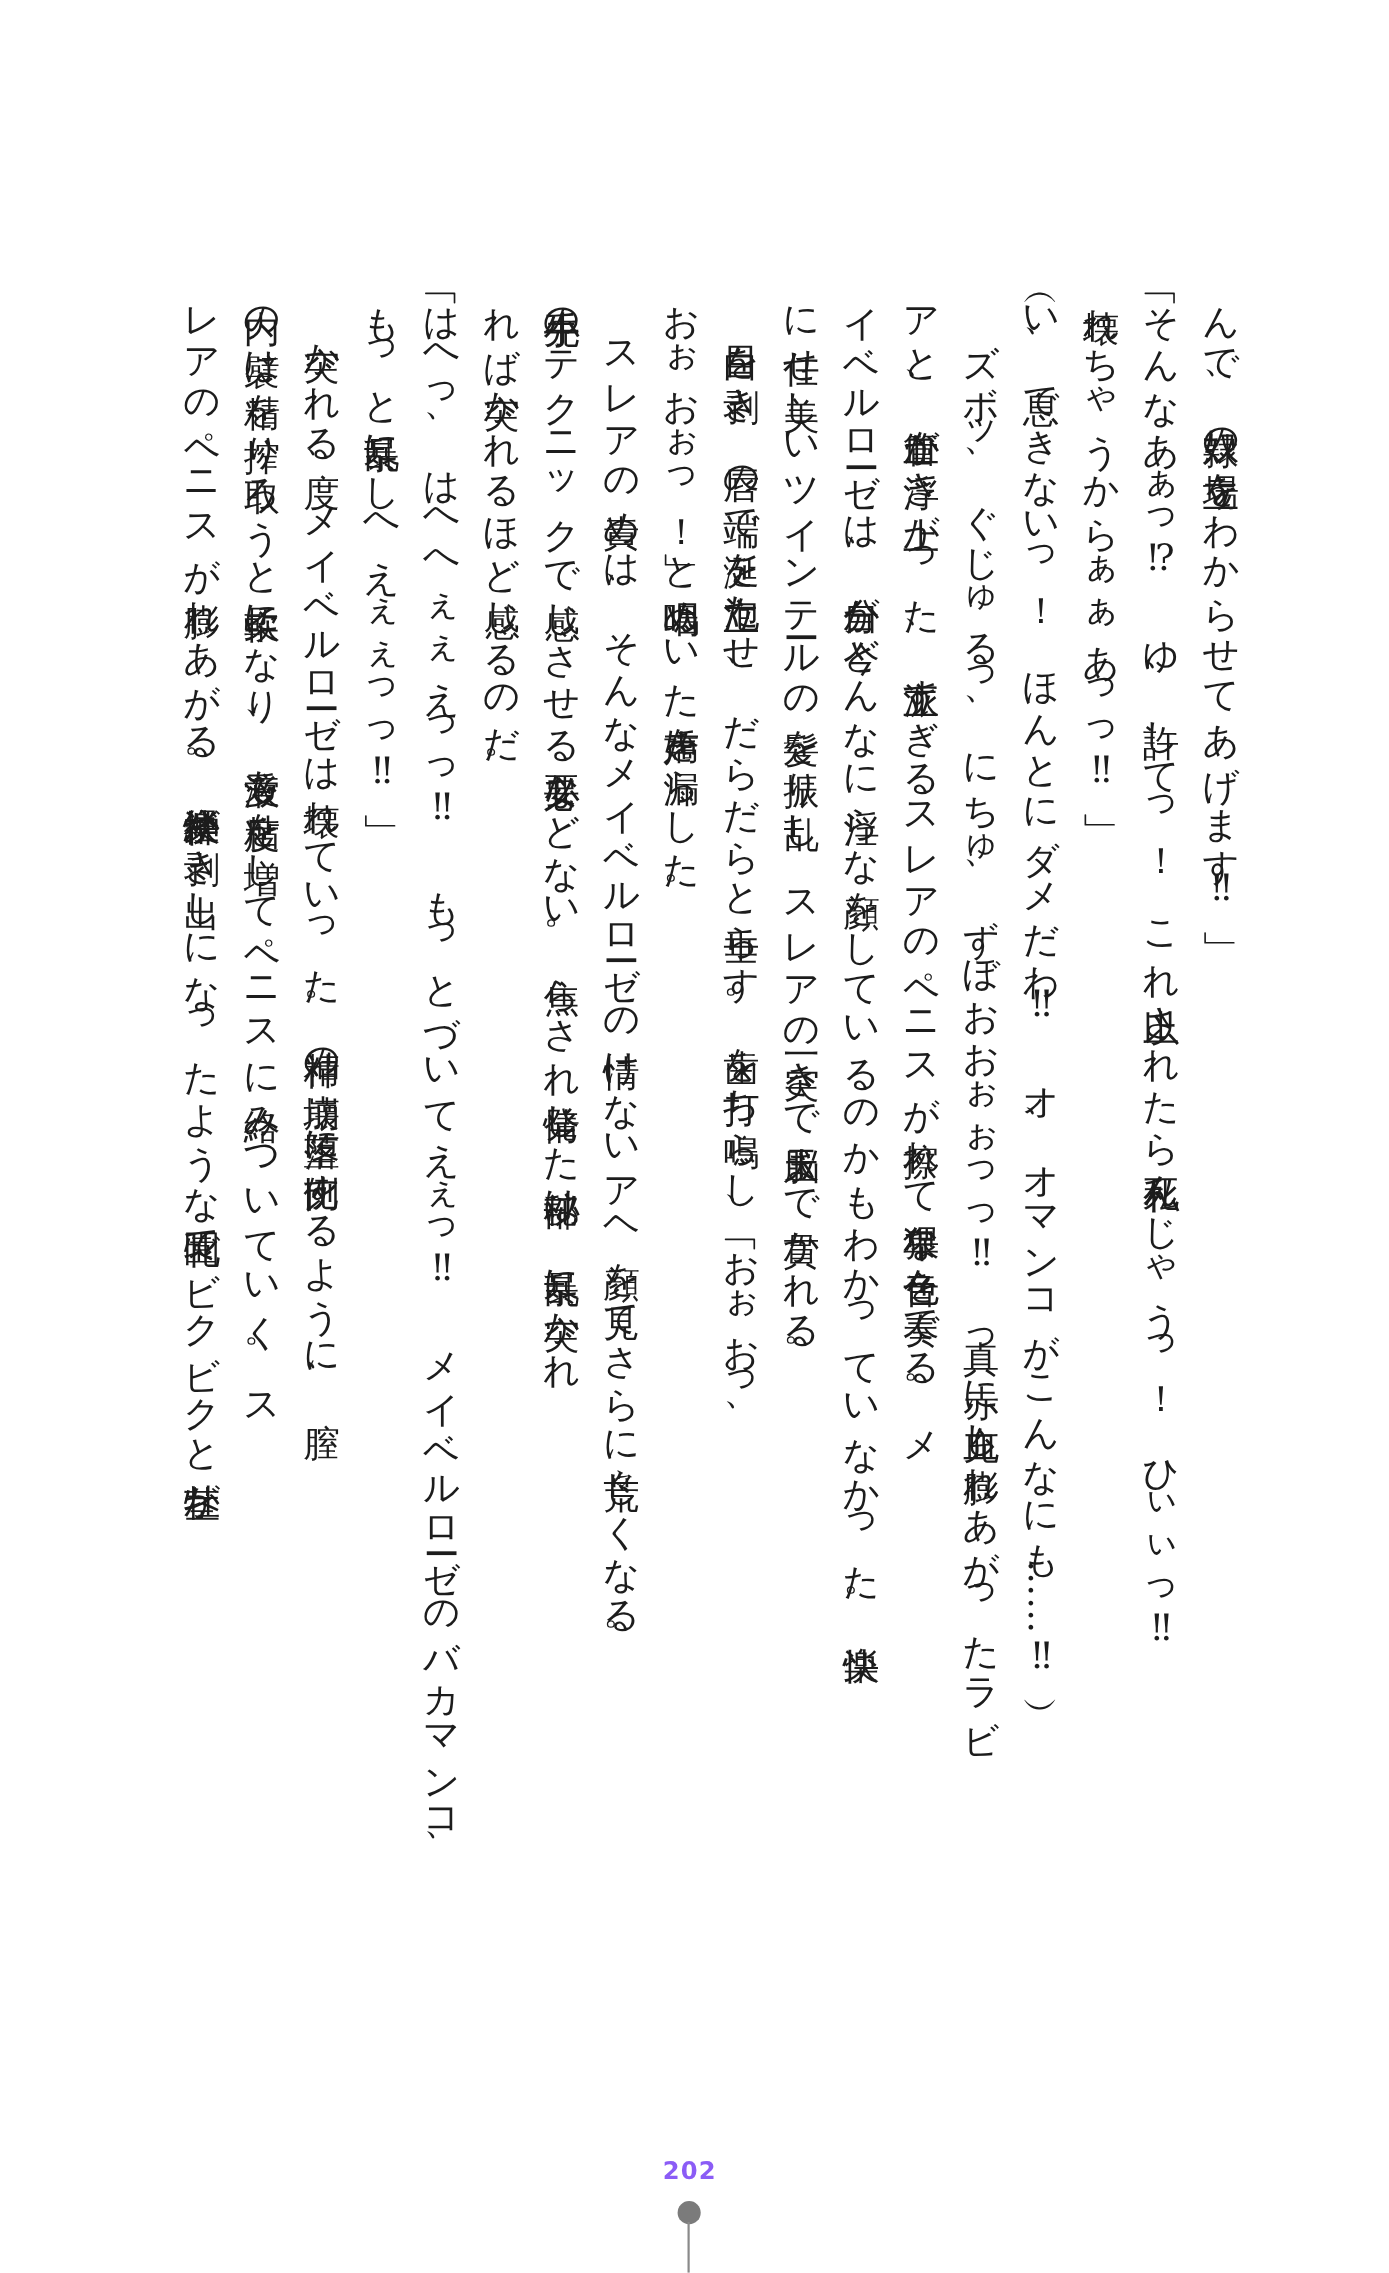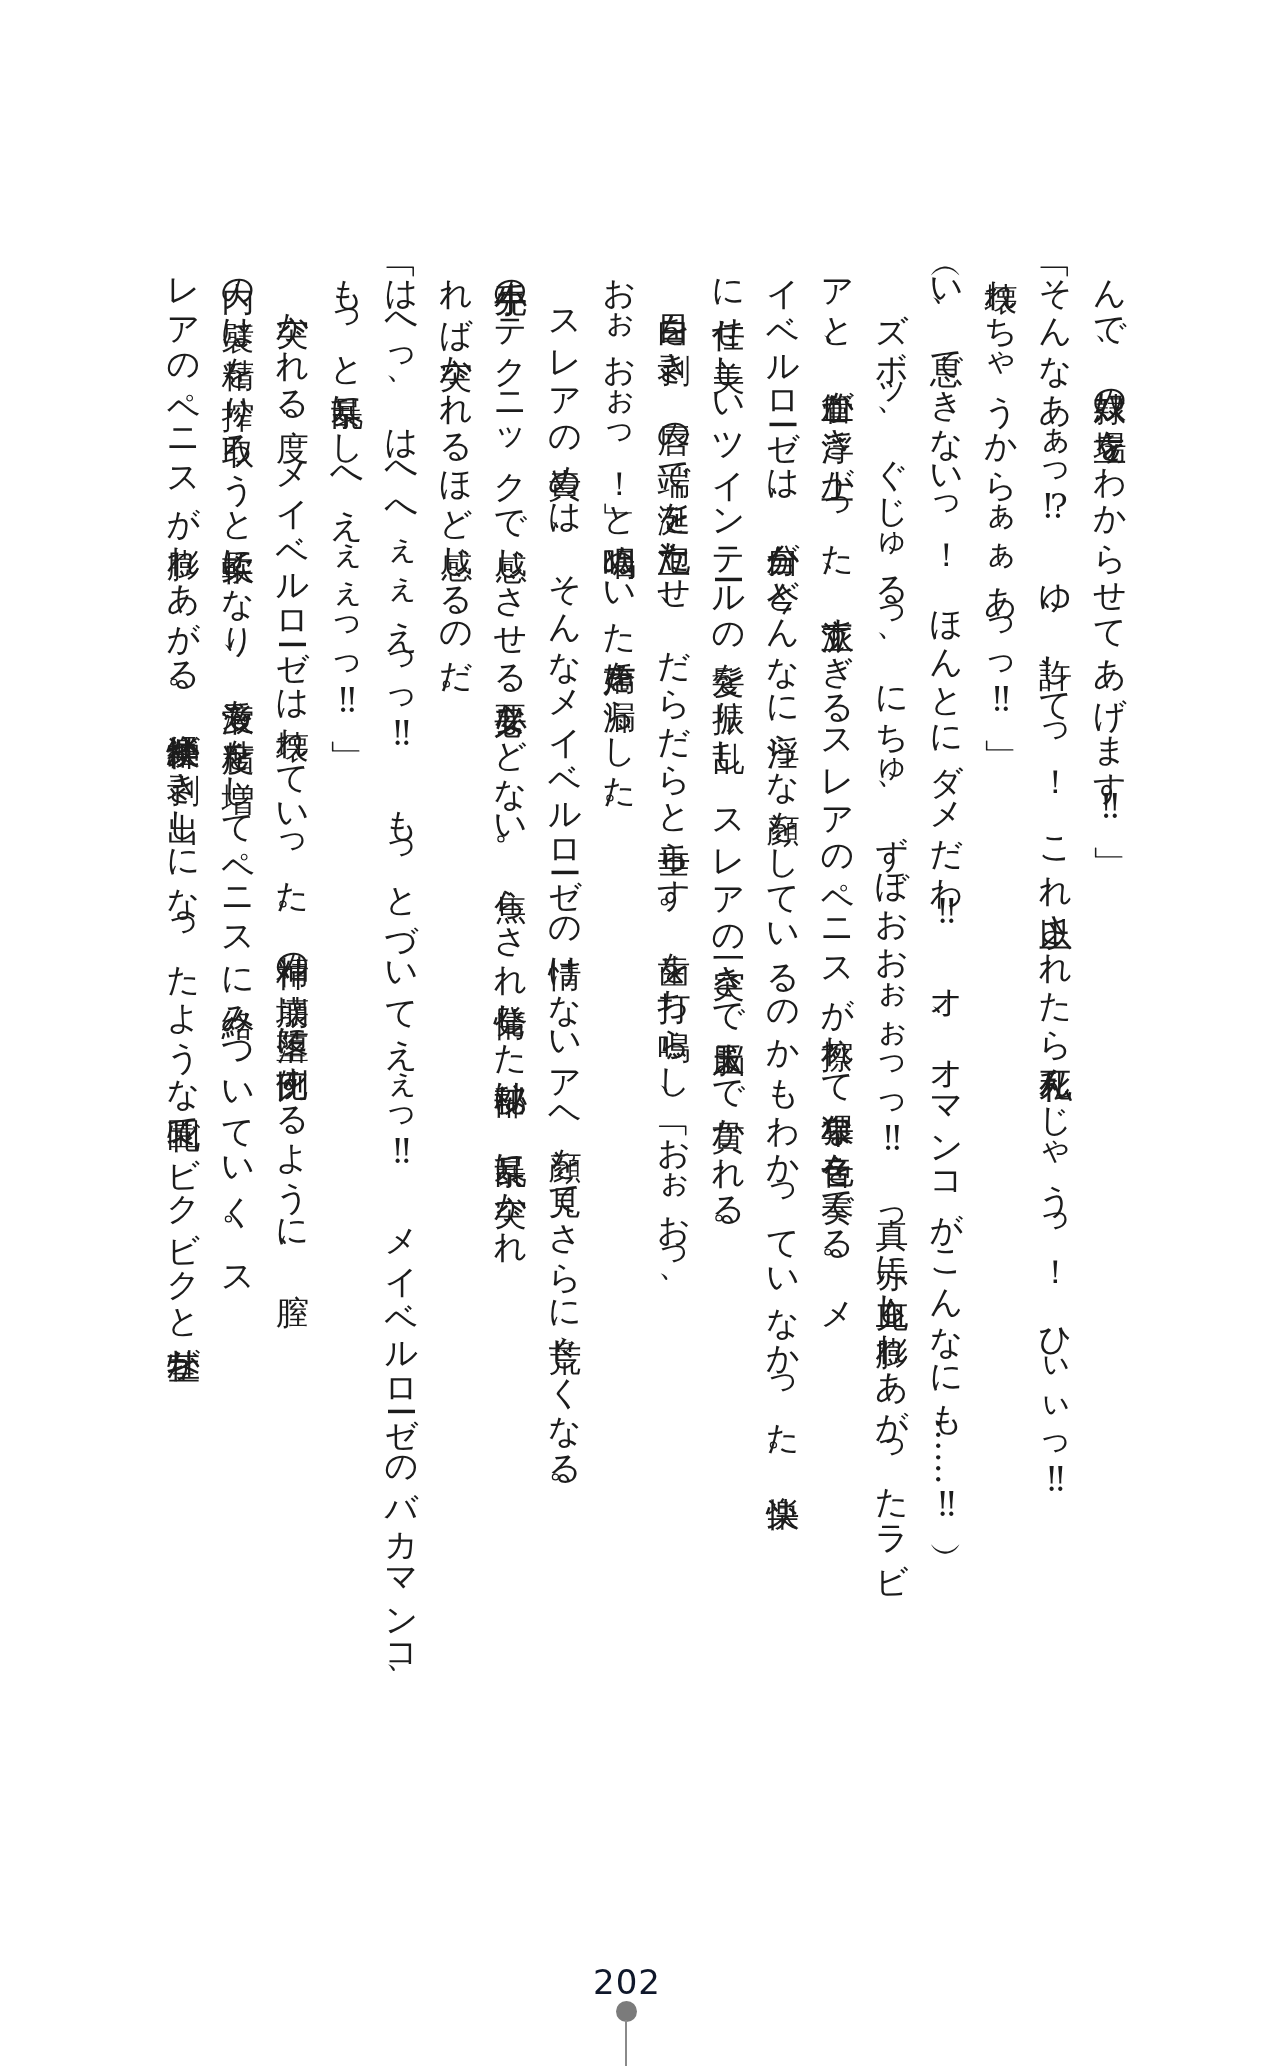--- a/index.html
+++ b/index.html
@@ -41,24 +41,24 @@
   .tcol.indent {
     text-indent: 1em;
   }
   
   .page-number {
     position: absolute;
     top: 1962px;
     left: 627px;
     transform: translateX(-50%);
     font-family: "DejaVu Sans", "Liberation Sans", sans-serif;
-    font-weight: 400;
-    font-size: 34px;
+    font-weight: 700;
+    font-size: 22px;
     letter-spacing: 1px;
-    color: #0f172a;
+    color: #8b5cf6;
   }
   .footer-dot {
     position: absolute;
     top: 2001px;
     left: 616px;
     width: 21px;
     height: 21px;
     border-radius: 50%;
     background: #7b7b7b;
   }

